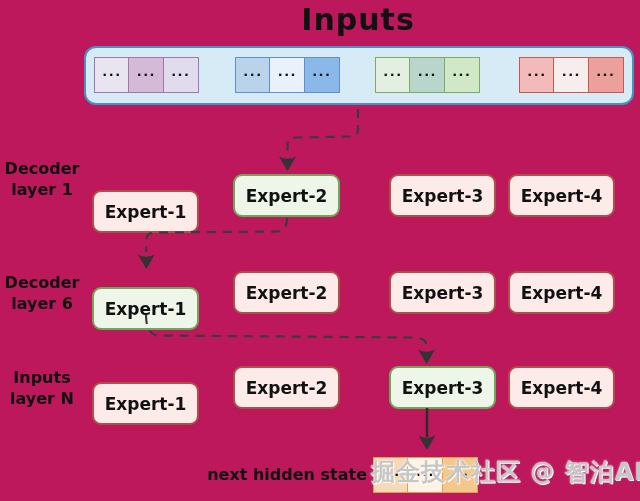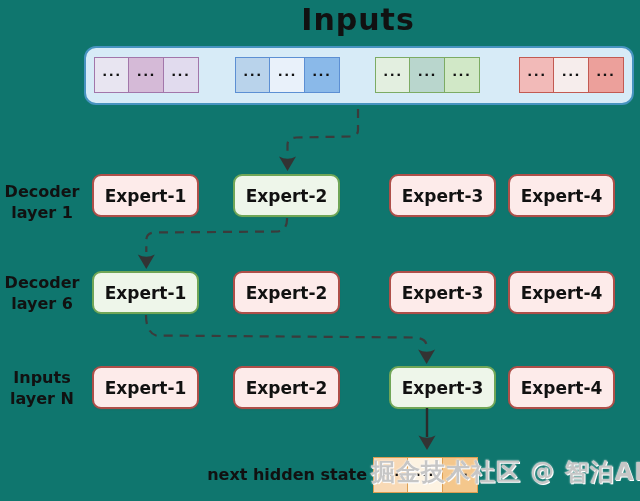--- a/index.html
+++ b/index.html
@@ -1,20 +1,20 @@
 <!DOCTYPE html>
 <html><head>
 <meta charset="utf-8">
 <style>
   * { margin:0; padding:0; box-sizing:border-box; }
   html,body { background:#ffffff; }
   body { font-family:"DejaVu Sans", sans-serif; }
   .stage {
     position:relative; width:640px; height:501px;
-    background:#0f766e; overflow:hidden;
+    background:#be185d; overflow:hidden;
   }
 
   
   .title {
     position:absolute; top:2px; left:238px; width:240px;
     text-align:center; font-size:30px; font-weight:700; color:#111;
     letter-spacing:1px;
   }
 
   
@@ -33,31 +33,31 @@
     font-size:13px; font-weight:900; letter-spacing:1.5px; color:#111;
     transform:translateY(-30%);
   }
 
   
   .row-label {
     position:absolute; left:2px; width:80px; text-align:center;
     font-size:16px; font-weight:600; color:#111; line-height:21px;
     display:flex; align-items:center; justify-content:center; height:43px;
   }
-  .rl0 { top:180px; } .rl1 { top:271px; } .rl2 { top:366px; }
+  .rl0 { top:157px; } .rl1 { top:271px; } .rl2 { top:366px; }
 
   .expert {
     position:absolute; width:107px; height:43px;
     background:#fdebea; border:2px solid #ae4f49; border-radius:9px;
     display:flex; align-items:center; justify-content:center;
     font-size:17px; font-weight:600; color:#111;
     box-shadow:0 1px 1px rgba(120,60,60,0.15);
   }
   .expert.sel { background:#eef6ea; border-color:#70a657; box-shadow:0 1px 1px rgba(70,120,60,0.15); }
-  .c0 { left:92px; } .c1 { left:233px; } .c2 { left:389px; } .c3 { left:493px;margin-left:15px; }
+  .c0 { left:92px;margin-top:16px; } .c1 { left:233px; } .c2 { left:389px; } .c3 { left:493px;margin-left:15px; }
   .r0 { top:174px; } .r1 { top:271px; } .r2 { top:366px; }
 
   
   .arrows { position:absolute; left:0; top:0; width:640px; height:501px; pointer-events:none; }
   .dashline { fill:none; stroke:#3b3b3b; stroke-width:2.2; stroke-dasharray:9 7; stroke-linejoin:round; }
   .solidline { fill:none; stroke:#2b2b2b; stroke-width:2.4; }
   .ahead { fill:#333; stroke:none; }
 
   
   .footer-label {

